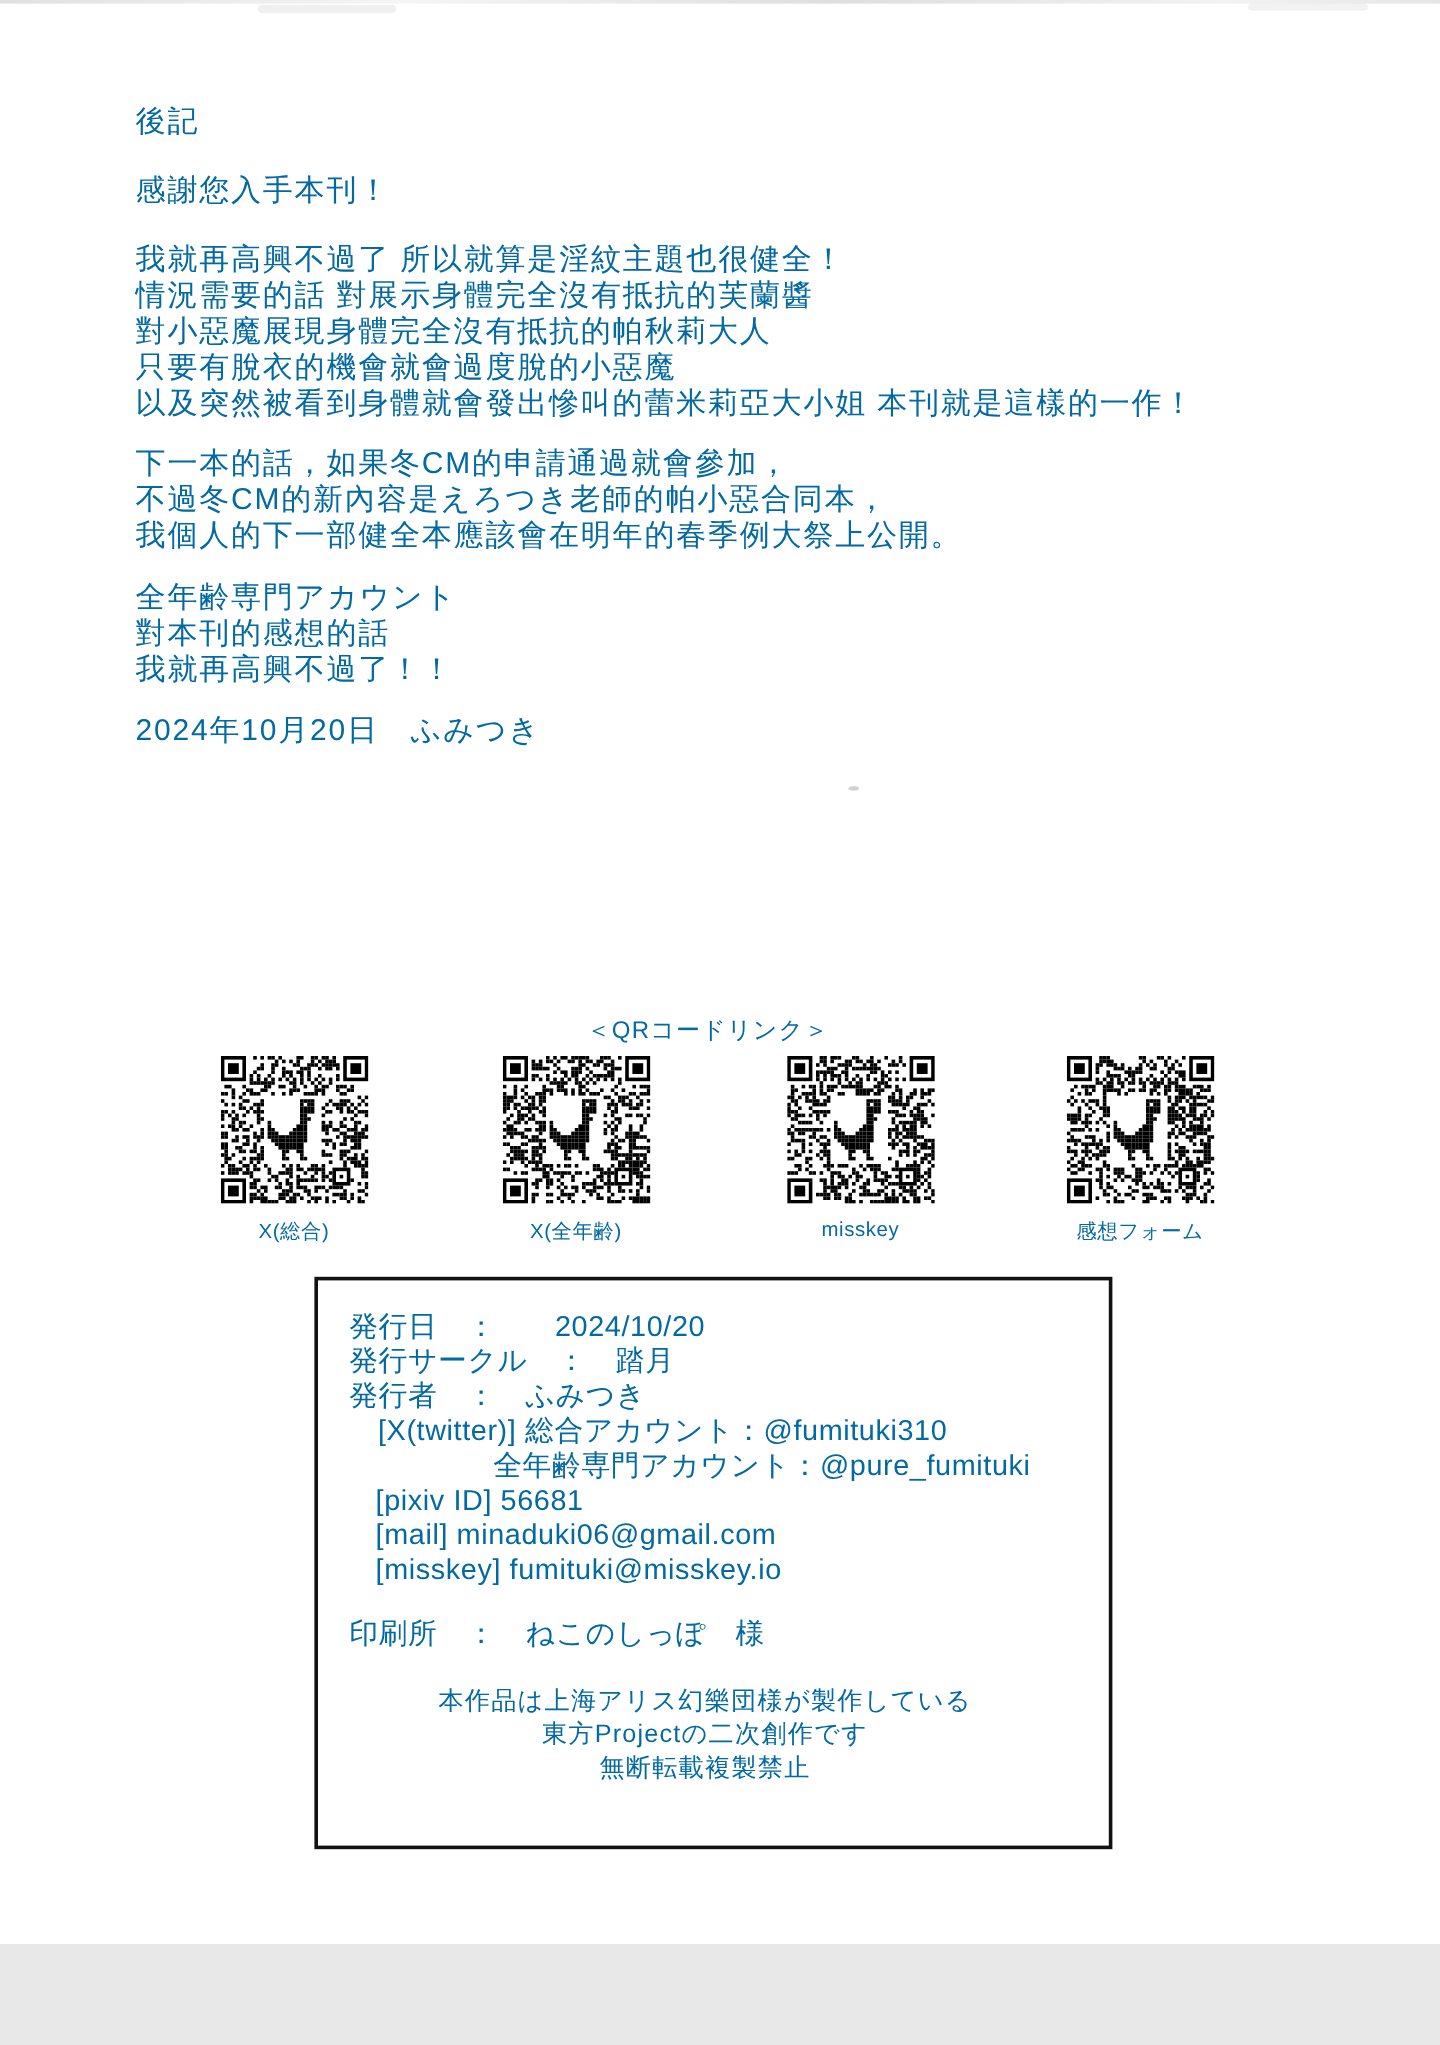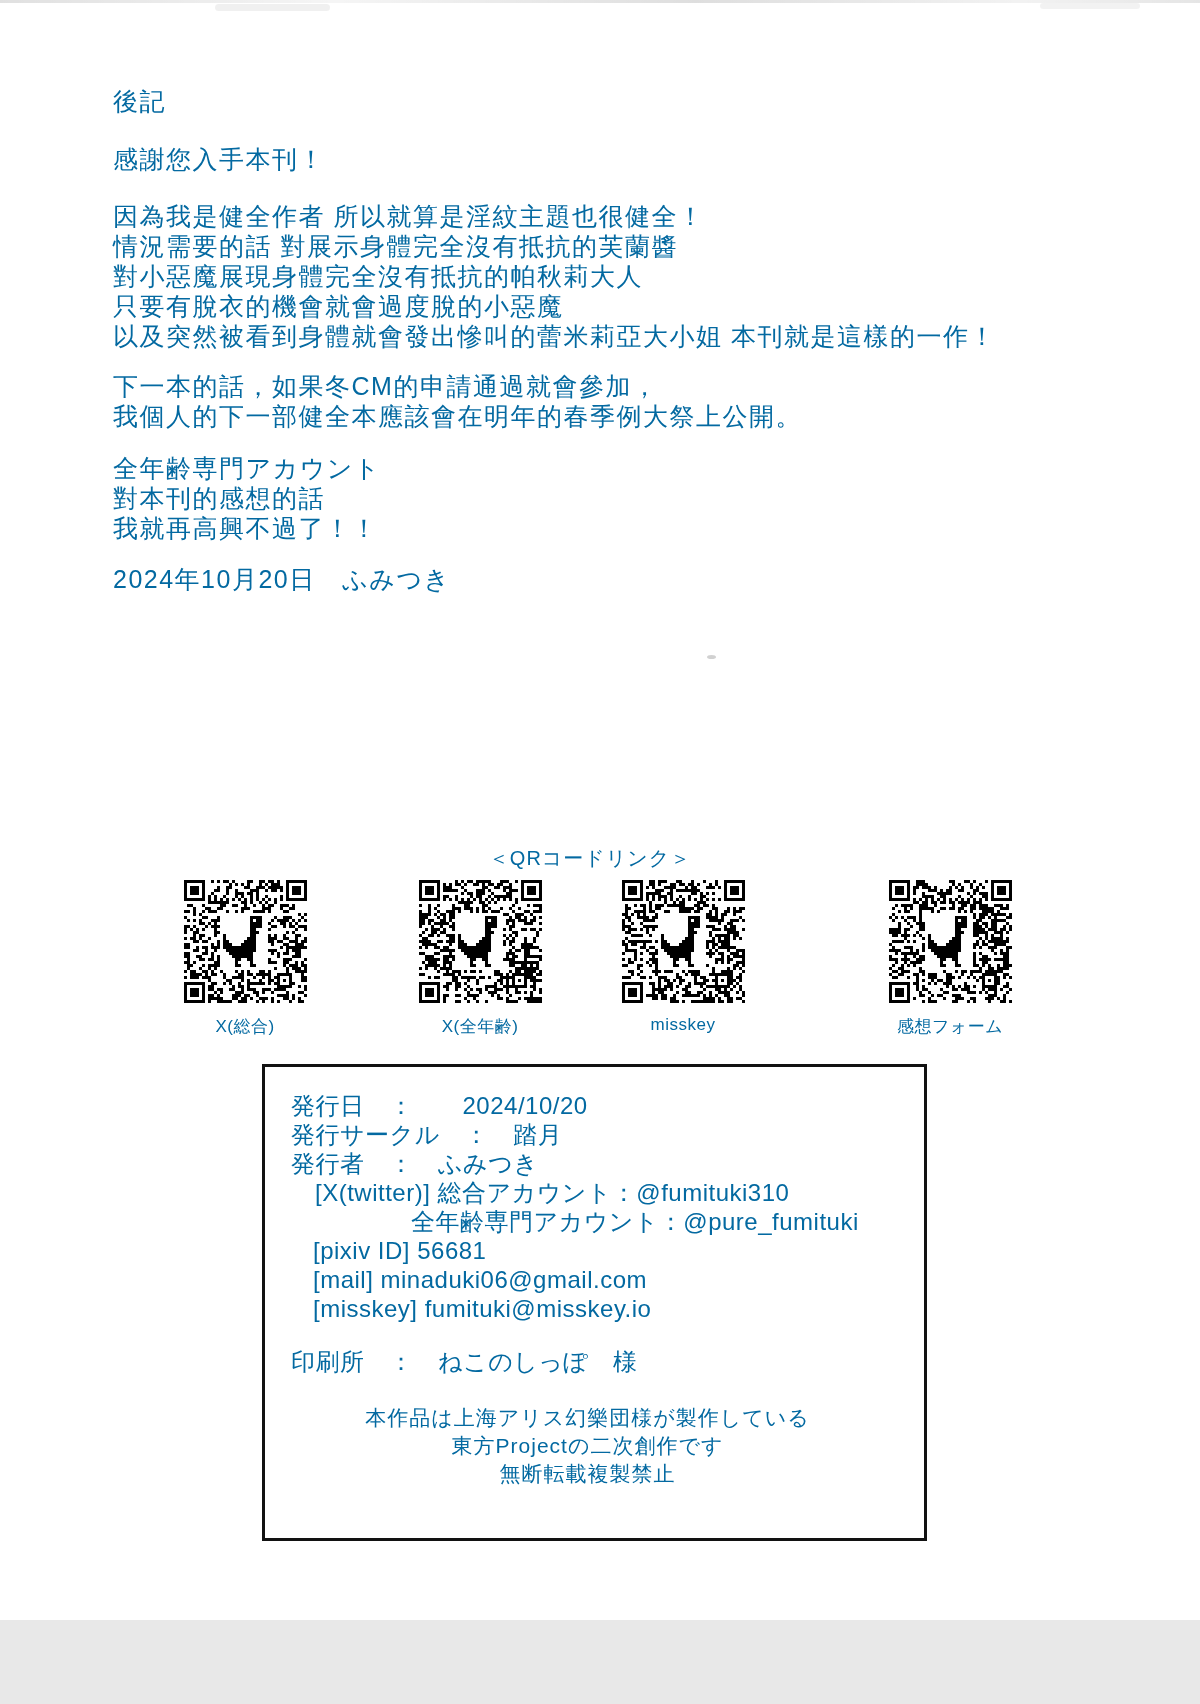--- a/index.html
+++ b/index.html
@@ -26,21 +26,21 @@
   
   .qr-heading{
     position:absolute;top:845px;left:0;width:1180px;
     text-align:center;font-size:20px;letter-spacing:1px;
   }
   .qr-block{
     position:absolute;top:880px;width:180px;text-align:center;
   }
   .qr-block.q0{left:155px;}
   .qr-block.q1{left:390px;}
-  .qr-block.q2{left:593px;text-align:center;}
+  .qr-block.q2{left:627px;text-align:center;}
   .qr-block.q3{left:860px;}
   .qr-code{width:123px;height:123px;margin:0 auto;}
   .qr-code svg{display:block;}
   .qr-label{margin-top:12px;font-size:17px;letter-spacing:0.5px;}
   
   .colophon{
     position:absolute;left:262px;top:1064px;
     width:593px;height:447px;
     border:3px solid #121212;
     box-sizing:content-box;
@@ -75,28 +75,29 @@
   <div class="artifact-smudge1"></div>
   <div class="artifact-smudge2"></div>
   <div class="artifact-dot"></div>
 
   <div class="afterword">
     <div>後記</div>
     <div class="aw-p1">
       <div>感謝您入手本刊！</div>
     </div>
     <div class="aw-p2">
-      <div>因為我是健全作者 所以就算是淫紋主題也很健全！</div>
+      <div>我就再高興不過了 所以就算是淫紋主題也很健全！</div>
       <div>情況需要的話 對展示身體完全沒有抵抗的芙蘭醬</div>
       <div>對小惡魔展現身體完全沒有抵抗的帕秋莉大人</div>
       <div>只要有脫衣的機會就會過度脫的小惡魔</div>
       <div>以及突然被看到身體就會發出慘叫的蕾米莉亞大小姐 本刊就是這樣的一作！</div>
     </div>
     <div class="aw-p3">
       <div>下一本的話，如果冬CM的申請通過就會參加，</div>
+      <div>不過冬CM的新內容是えろつき老師的帕小惡合同本，</div>
       <div>我個人的下一部健全本應該會在明年的春季例大祭上公開。</div>
     </div>
     <div class="aw-p4">
       <div>全年齢専門アカウント</div>
       <div>對本刊的感想的話</div>
       <div>我就再高興不過了！！</div>
     </div>
     <div class="aw-date">2024年10月20日　ふみつき</div>
   </div>
 

